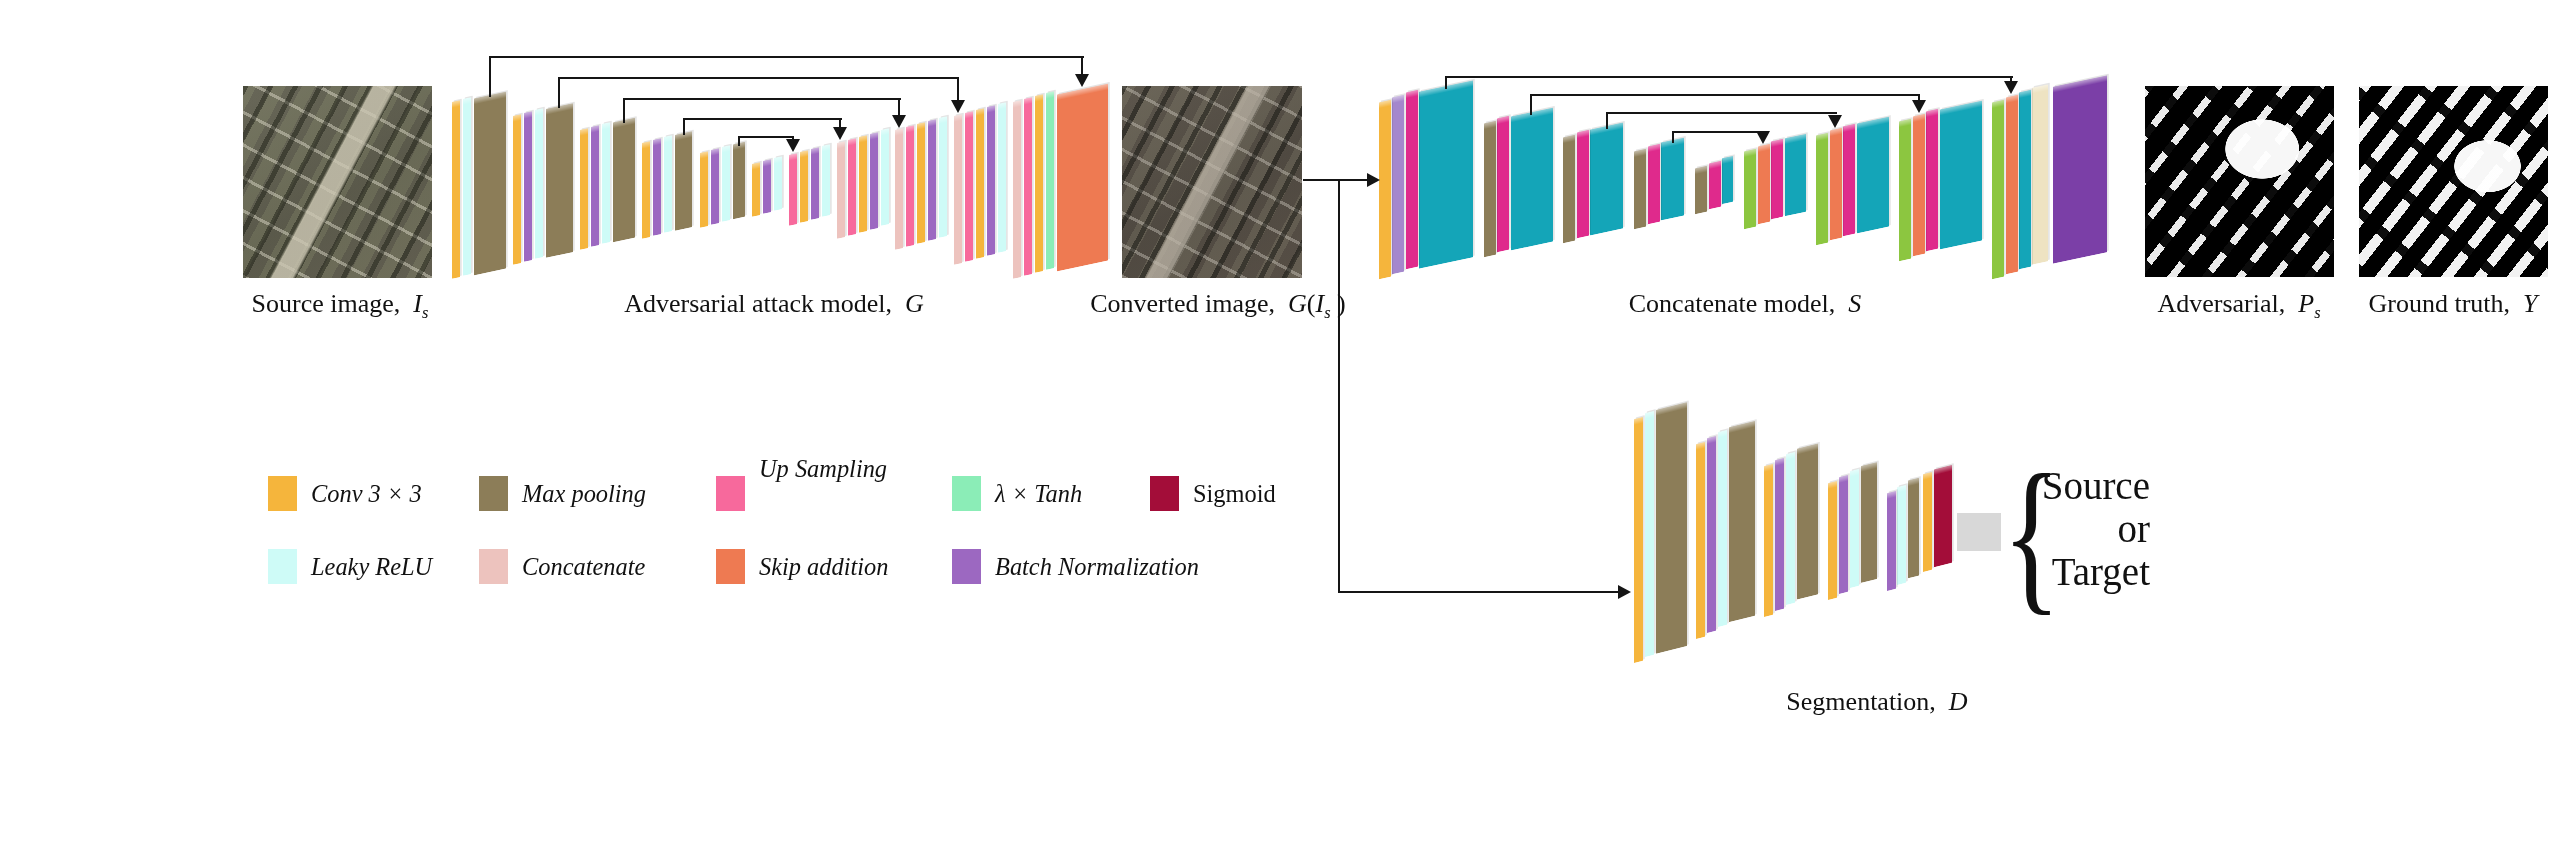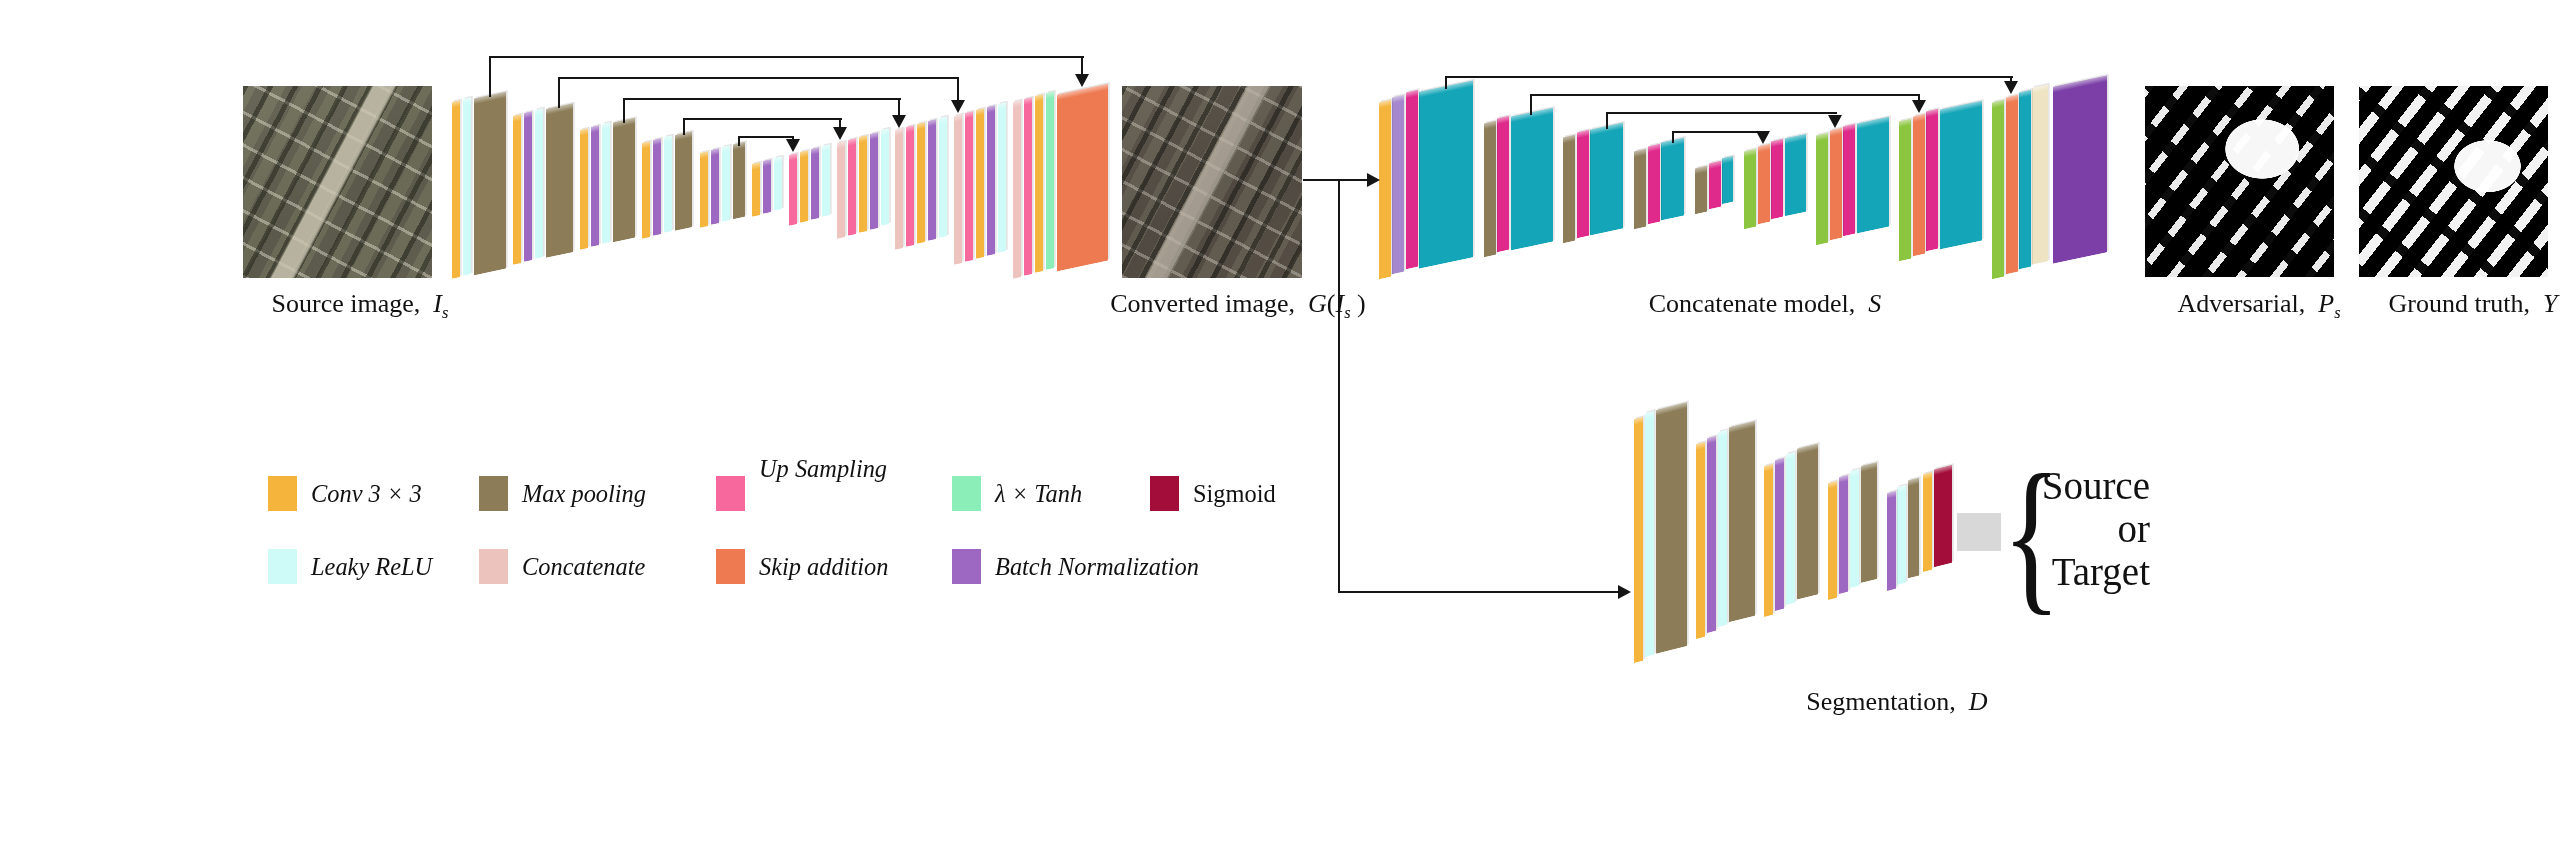--- a/index.html
+++ b/index.html
@@ -6,21 +6,21 @@
   #canvas{position:relative;width:2576px;height:849px;background:#ffffff;overflow:hidden;
           font-family:"Liberation Serif","DejaVu Serif",serif;color:#111;}
   .sheet{position:absolute;border-radius:0.6px;
          background-image:linear-gradient(rgba(255,255,255,.50),rgba(255,255,255,0) 6.1px);
          box-shadow:1.8px -1.2px 0 rgba(0,0,0,.10);}
   .seg{position:absolute;background:#151515;z-index:200;}
   .arrow-down{position:absolute;width:0;height:0;border-left:7.3px solid transparent;
               border-right:7.3px solid transparent;border-top:13.4px solid #151515;z-index:200;}
   .arrow-right{position:absolute;width:0;height:0;border-top:7.3px solid transparent;
                border-bottom:7.3px solid transparent;border-left:13.4px solid #151515;z-index:200;}
-  .comp-label{position:absolute;transform:translateX(-50%);font-size:26px;white-space:nowrap;z-index:300;margin-left:20px;}
+  .comp-label{position:absolute;transform:translateX(-50%);font-size:26px;white-space:nowrap;z-index:300;}
   .m-var{font-style:italic;}
   .m-sub{font-style:italic;font-size:16.5px;vertical-align:-5.5px;}
   .legend-swatch{position:absolute;width:29px;height:35px;z-index:300;}
   .legend-label{position:absolute;font-size:24.4px;font-style:italic;line-height:29px;white-space:nowrap;z-index:300;}
   .legend-label.upright{font-style:normal;}
   .photo{position:absolute;z-index:150;}
   #photo-source{
     background-color:#75705f;
     background-image:
       linear-gradient(118deg, transparent 44%, rgba(205,200,180,.80) 45%, rgba(205,200,180,.80) 52%, transparent 53%),
@@ -60,20 +60,21 @@
 <body>
 
 <div id="canvas">
 
   <div id="photo-source" class="photo" style="left:243px;top:86px;width:189px;height:192px;"></div>
   <div id="photo-converted" class="photo" style="left:1122px;top:86px;width:180px;height:192px;"></div>
   <div id="mask-prediction" class="photo" style="left:2145px;top:86px;width:189px;height:191px;"></div>
   <div id="mask-gt" class="photo" style="left:2359px;top:86px;width:189px;height:191px;"></div>
 
   <div class="comp-label" style="left:340px;top:289px;"><span>Source image,</span><span>&nbsp;&nbsp;</span><span class="m-var">I</span><span class="m-sub">s</span></div>
+  <div class="comp-label" style="left:774px;top:289px;"><span>Adversarial attack model,</span><span>&nbsp;&nbsp;</span><span class="m-var">G</span></div>
   <div class="comp-label" style="left:1218px;top:289px;"><span>Converted image,</span><span>&nbsp;&nbsp;</span><span class="m-var">G</span><span>(</span><span class="m-var">I</span><span class="m-sub">s</span><span>&nbsp;</span><span>)</span></div>
   <div class="comp-label" style="left:1745px;top:289px;"><span>Concatenate model,</span><span>&nbsp;&nbsp;</span><span class="m-var">S</span></div>
   <div class="comp-label" style="left:2239px;top:289px;"><span>Adversarial,</span><span>&nbsp;&nbsp;</span><span class="m-var">P</span><span class="m-sub">s</span></div>
   <div class="comp-label" style="left:2453px;top:289px;"><span>Ground truth,</span><span>&nbsp;&nbsp;</span><span class="m-var">Y</span></div>
   <div class="comp-label" style="left:1877px;top:687px;"><span>Segmentation,</span><span>&nbsp;&nbsp;</span><span class="m-var">D</span></div>
 
   <div id="output-square"></div>
   <div id="brace">{</div>
   <div id="branch-options">
     <div>Source</div>

